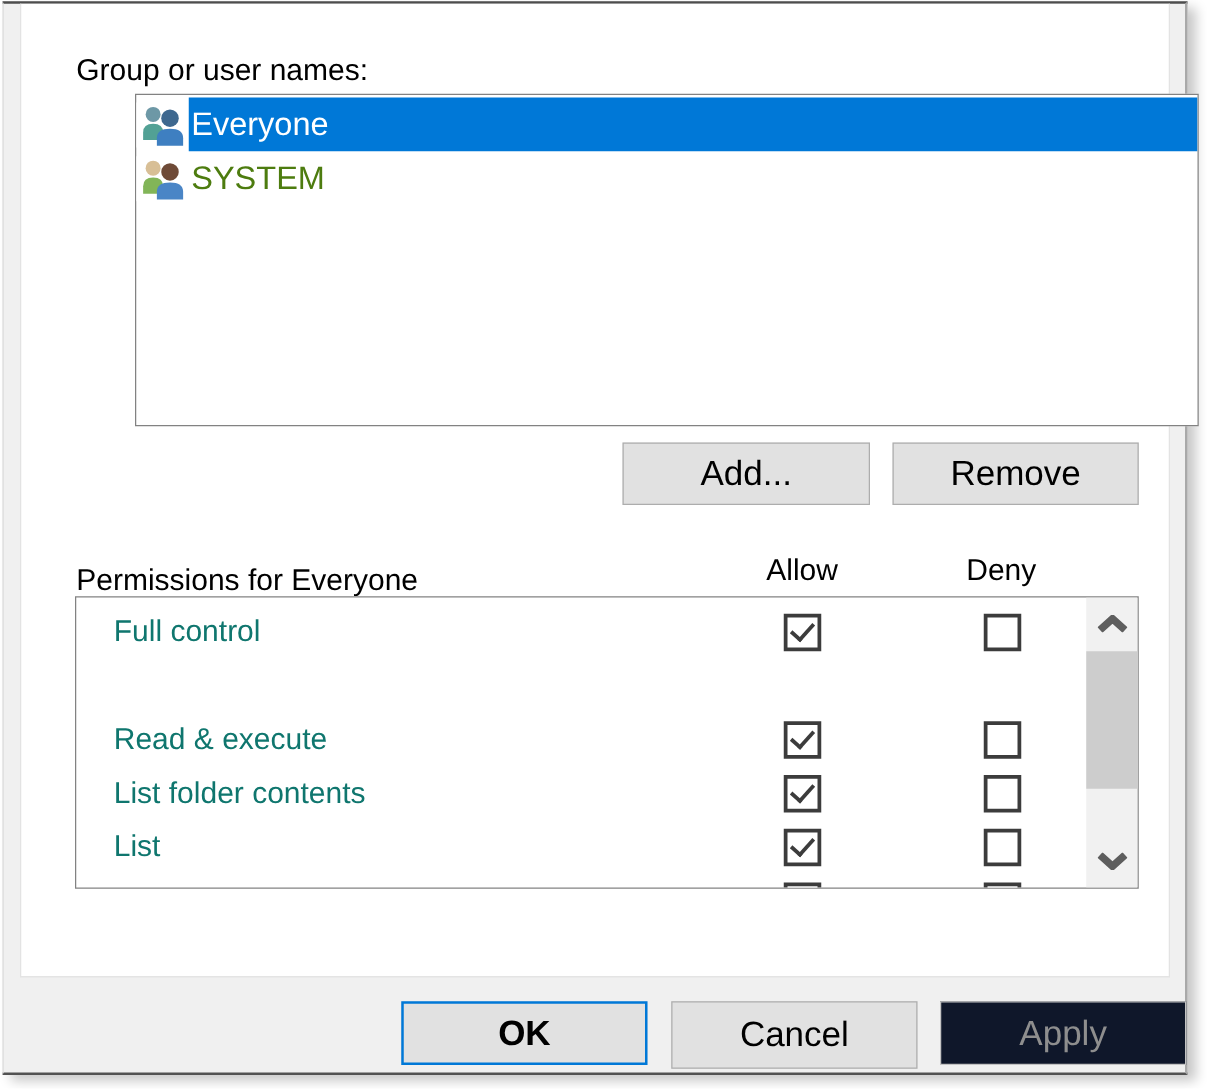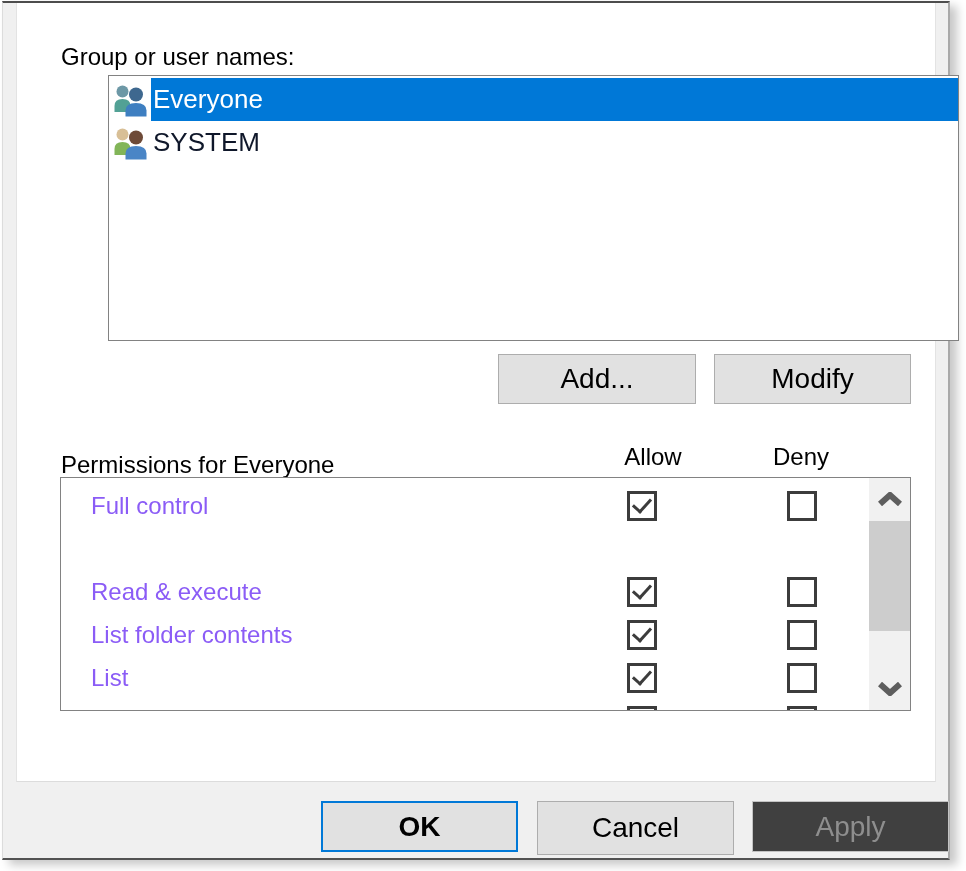--- a/index.html
+++ b/index.html
@@ -67,21 +67,21 @@
     justify-content: center;
     align-items: center;
     flex: 0 0 42px;
     background: #ffffff;
   }
   .list-item .item-label {
     flex: 1;
     height: 43px;
     line-height: 43px;
     font-size: 26px;
-    color: #0f172a;
+    color: #4d7c0f;
     padding-left: 2px;
   }
   .list-item.selected .item-label {
     background: var(--selection, #0078d7);
     color: #ffffff;
   }
 
   
   .list-item:nth-child(1) .p-back-head { fill: #6d98a6; }
   .list-item:nth-child(1) .p-back-body { fill: #52a195; }
@@ -100,35 +100,35 @@
     font-size: 28px;
     color: #000000;
     text-align: center;
     cursor: default;
   }
   .btn-add    { left: 495px; top: 351px; width: 198px; height: 50px; }
   .btn-remove { left: 711px; top: 351px; width: 197px; height: 50px; }
 
   .lbl-group { left: 58px; top: 40px; }
   .lbl-perm  { left: 58px; top: 448px; }
-  .lbl-allow { left: 610px; top: 440px; width: 80px; text-align: center; }
+  .lbl-allow { left: 610px; top: 440px; width: 80px; text-align: left; }
   .lbl-deny  { left: 758px; top: 440px; width: 80px; text-align: center; }
 
   
   .perm-list { left: 57px; top: 474px; width: 851px; height: 234px; }
 
   .perm-row {
     position: absolute;
     left: 0; width: 808px; height: 43px;
   }
   .perm-row .perm-label {
     position: absolute;
     left: 30px; top: 0;
     height: 43px; line-height: 36px;
-    font-size: 24px; color: #8b5cf6;
+    font-size: 24px; color: #0f766e;
     white-space: nowrap;
   }
   .checkbox {
     position: absolute;
     top: 3px;
     width: 30px; height: 30px;
     border: 3px solid #3c3c3c;
     background: #ffffff;
   }
   .checkbox.allow { left: 566px; }
@@ -166,21 +166,21 @@
 
   
   .btn-ok {
     left: 318px; top: 798px; width: 197px; height: 51px;
     border: 2px solid var(--focus-border, #0078d7);
     font-weight: bold;
   }
   .btn-cancel { left: 534px; top: 798px; width: 197px; height: 54px; }
   .btn-apply {
     left: 749px; top: 798px; width: 197px; height: 51px;
-    background: #404040;
+    background: #0f172a;
     border-color: #c3c3c3;
     color: var(--disabled-text, #8e8e8e);
   }
 </style>
 </head>
 <body>
 
 <div class="stage">
   <div class="dialog">
 
@@ -208,21 +208,21 @@
         <path class="p-back-body" d="M2.5 30 L2.5 24 Q2.5 17 10.5 17 Q18.5 17 18.5 24 L18.5 30 Z"></path>
         <circle class="p-front-head" cx="24" cy="12.5" r="7"></circle>
         <path class="p-front-body" d="M13.5 34.5 L13.5 28.5 Q13.5 21 24 21 Q34.5 21 34.5 28.5 L34.5 34.5 Z"></path>
       </svg>
     </span>
     <span class="item-label">SYSTEM</span>
   </div>
 </div>
 
     <button class="btn btn-add">Add...</button>
-    <button class="btn btn-remove">Modify</button>
+    <button class="btn btn-remove">Remove</button>
 
     <div class="label lbl-perm">Permissions for Everyone</div>
     <div class="label lbl-allow">Allow</div>
     <div class="label lbl-deny">Deny</div>
 
     <div class="listbox perm-list">
 
   <div class="perm-row" style="top: 10px;">
     <span class="perm-label">Full control</span>
     <span class="checkbox allow checked"></span>

